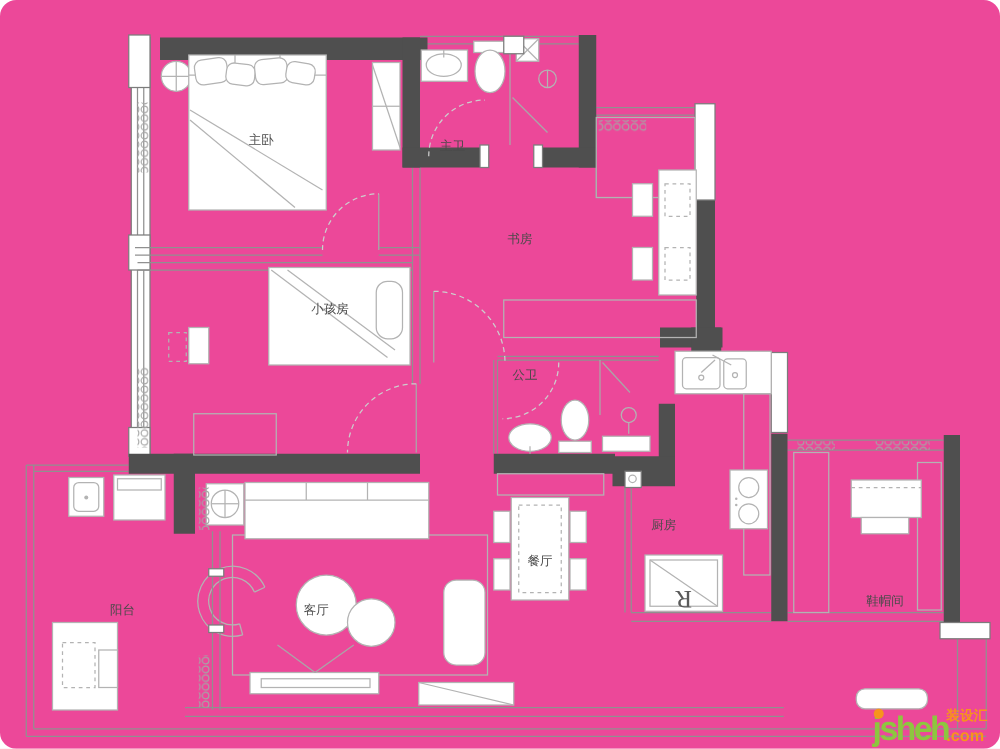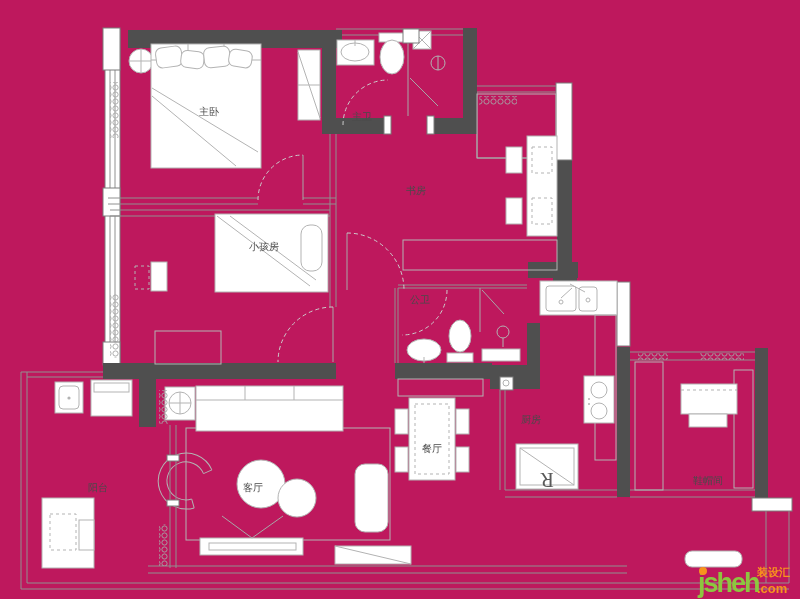--- a/index.html
+++ b/index.html
@@ -1,16 +1,16 @@
 <!DOCTYPE html>
 <html><head>
 <meta charset="utf-8">
 <style>
   html,body{margin:0;padding:0;background:#fff;}
-  .canvas{position:relative;width:800px;height:599px;background:#be185d;overflow:hidden;}
+  .canvas{position:relative;width:800px;height:599px;background:#ec4899;overflow:hidden;border-radius:13px;}
   svg{display:block;}
   .wall{fill:#4f4f4f;stroke:none;}
   .col{fill:#ffffff;stroke:#7c7c7c;stroke-width:1;}
   .ln{stroke:#909090;stroke-width:1;fill:none;}
   .lnl{stroke:#a8a8a8;stroke-width:1;fill:none;}
   .fur{stroke:#b3b3b3;stroke-width:1;fill:#ffffff;}
   .furn{stroke:#b3b3b3;stroke-width:1;fill:none;}
   .dash{stroke-dasharray:3 3;}
   .arc{stroke:#cdcdcd;stroke-width:1;fill:none;stroke-dasharray:4 3;}
   .lbl{fill:#4a4a4a;font:10px "Liberation Sans",sans-serif;text-anchor:middle;}

